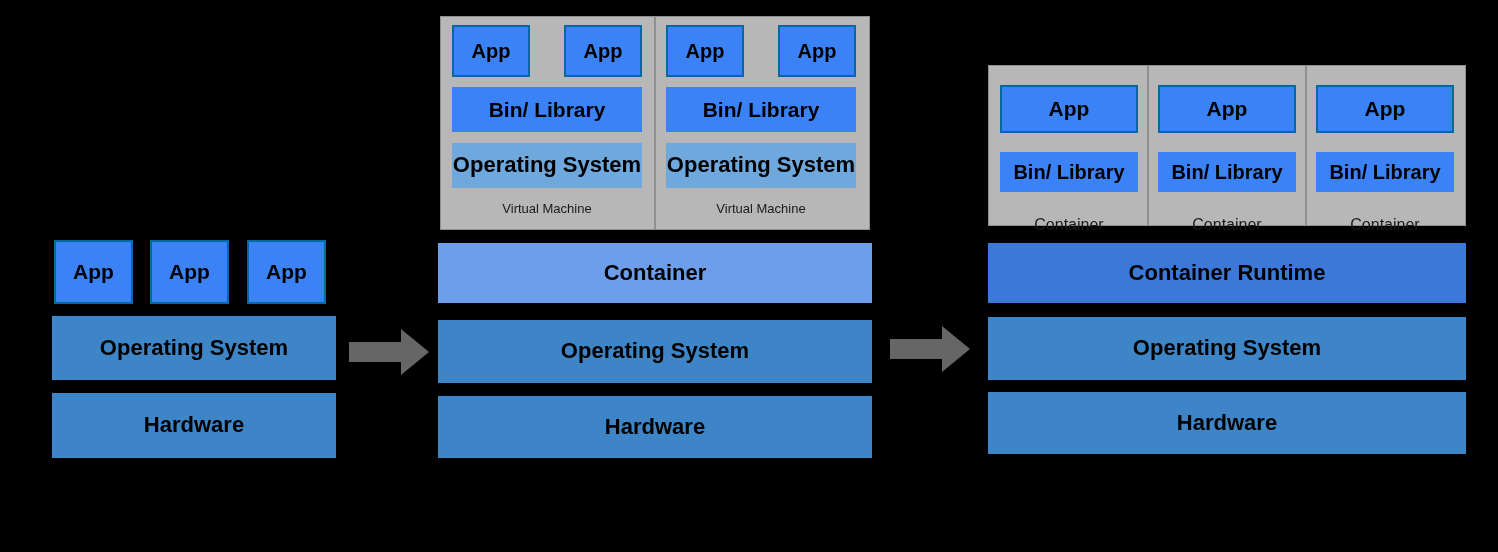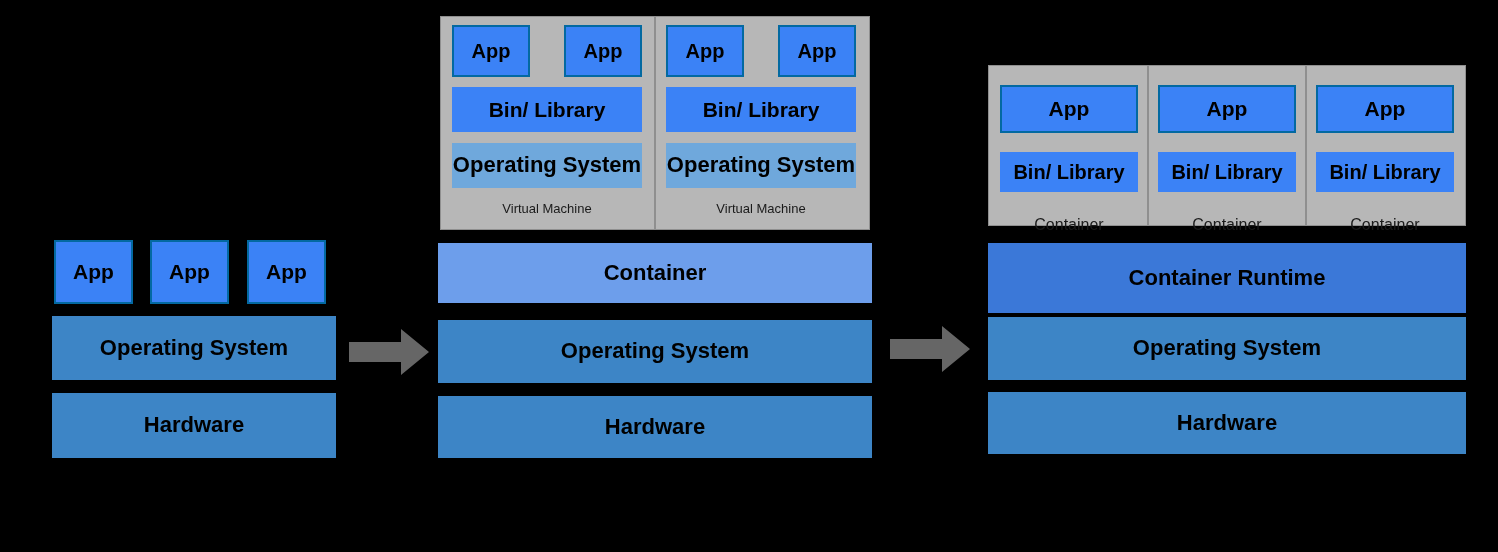--- a/index.html
+++ b/index.html
@@ -145,20 +145,20 @@
       <div class="bar binlib" style="left:1158px;top:152px;width:138px;height:40px;font-size:20px;">Bin/ Library</div>
       <div class="caption caption-sm" style="left:1158px;top:194px;width:138px;height:28px;">Container</div>
     </div>
 
     <div>
       <div class="bar app-box" style="left:1316px;top:85px;width:138px;height:48px;">App</div>
       <div class="bar binlib" style="left:1316px;top:152px;width:138px;height:40px;font-size:20px;">Bin/ Library</div>
       <div class="caption caption-sm" style="left:1316px;top:194px;width:138px;height:28px;">Container</div>
     </div>
 
-    <div class="bar runtimebar" style="left:988px;top:243px;width:478px;height:70px;">Container Runtime</div>
+    <div class="bar runtimebar" style="left:988px;top:243px;width:478px;height:60px;">Container Runtime</div>
 
     <div class="bar osbar" style="left:988px;top:317px;width:478px;height:63px;">Operating System</div>
 
     <div class="bar hwbar" style="left:988px;top:392px;width:478px;height:62px;">Hardware</div>
   </div>
 
 </div>
 
 </body></html>

